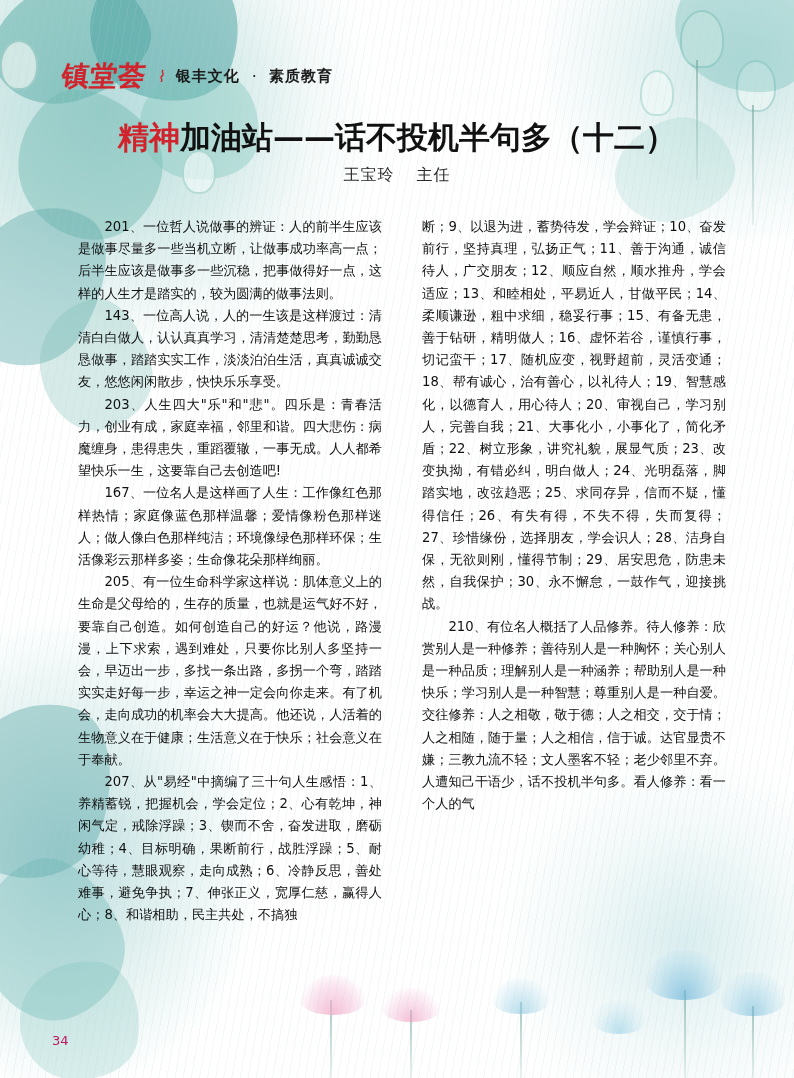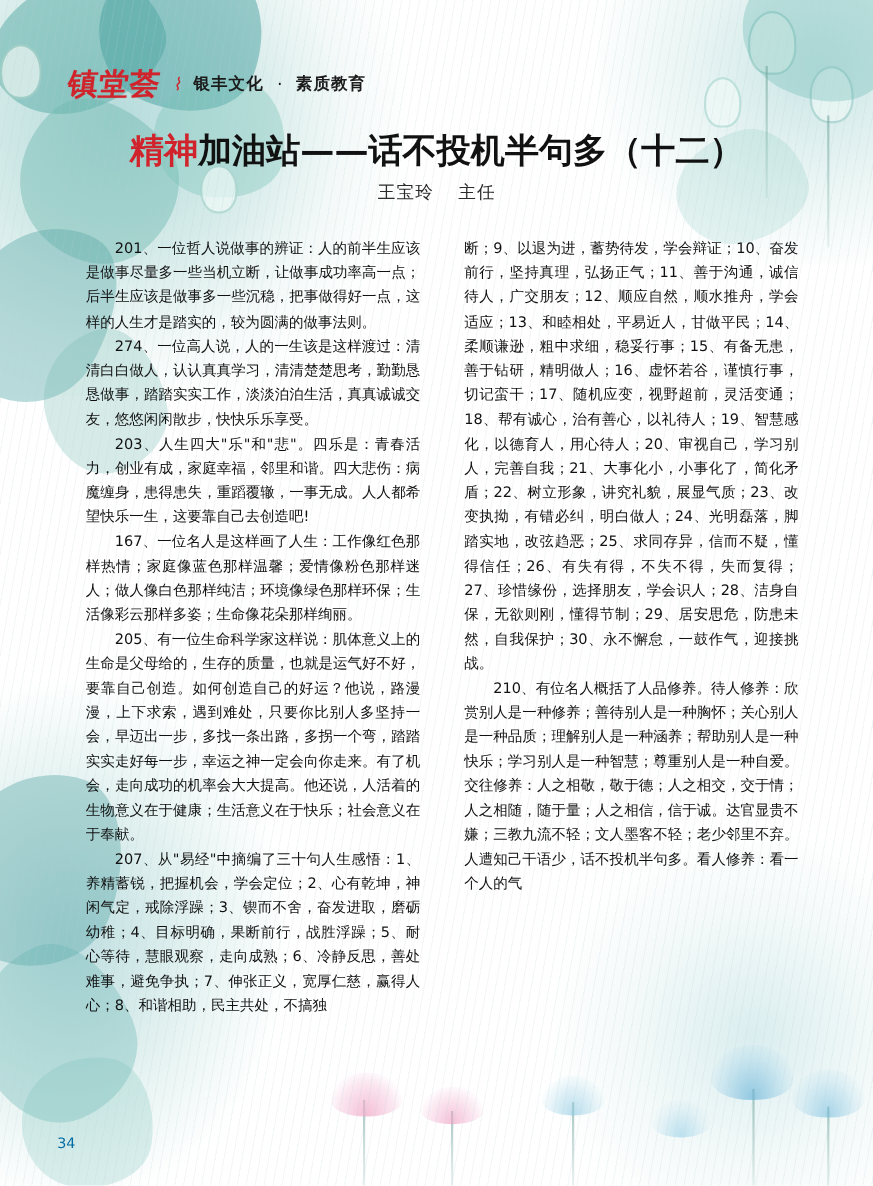--- a/index.html
+++ b/index.html
@@ -192,21 +192,21 @@
   .col p.indent {
     text-indent: 2em;
   }
 
   
   .page-num {
     position: absolute;
     left: 52px;
     bottom: 30px;
     font-size: 13px;
-    color: #0369a1;
+    color: #be185d;
     font-family: "DejaVu Sans", "Liberation Sans", sans-serif;
   }
 </style>
 </head>
 <body>
 
 <div class="page">
 
   <div class="bg-layer">
     <div class="tl-wash"></div>
@@ -268,21 +268,21 @@
     </div>
     <div class="byline">
       <span>王宝玲</span>
       <span class="role">主任</span>
     </div>
   </div>
 
   <div class="columns">
     <div class="col">
       <p class="indent">201、一位哲人说做事的辨证：人的前半生应该是做事尽量多一些当机立断，让做事成功率高一点；后半生应该是做事多一些沉稳，把事做得好一点，这样的人生才是踏实的，较为圆满的做事法则。</p>
-      <p class="indent">274、一位高人说，人的一生该是这样渡过：清清白白做人，认认真真学习，清清楚楚思考，勤勤恳恳做事，踏踏实实工作，淡淡泊泊生活，真真诚诚交友，悠悠闲闲散步，快快乐乐享受。</p>
+      <p class="indent">143、一位高人说，人的一生该是这样渡过：清清白白做人，认认真真学习，清清楚楚思考，勤勤恳恳做事，踏踏实实工作，淡淡泊泊生活，真真诚诚交友，悠悠闲闲散步，快快乐乐享受。</p>
       <p class="indent">203、人生四大"乐"和"悲"。四乐是：青春活力，创业有成，家庭幸福，邻里和谐。四大悲伤：病魔缠身，患得患失，重蹈覆辙，一事无成。人人都希望快乐一生，这要靠自己去创造吧!</p>
       <p class="indent">167、一位名人是这样画了人生：工作像红色那样热情；家庭像蓝色那样温馨；爱情像粉色那样迷人；做人像白色那样纯洁；环境像绿色那样环保；生活像彩云那样多姿；生命像花朵那样绚丽。</p>
       <p class="indent">205、有一位生命科学家这样说：肌体意义上的生命是父母给的，生存的质量，也就是运气好不好，要靠自己创造。如何创造自己的好运？他说，路漫漫，上下求索，遇到难处，只要你比别人多坚持一会，早迈出一步，多找一条出路，多拐一个弯，踏踏实实走好每一步，幸运之神一定会向你走来。有了机会，走向成功的机率会大大提高。他还说，人活着的生物意义在于健康；生活意义在于快乐；社会意义在于奉献。</p>
       <p class="indent">207、从"易经"中摘编了三十句人生感悟：1、养精蓄锐，把握机会，学会定位；2、心有乾坤，神闲气定，戒除浮躁；3、锲而不舍，奋发进取，磨砺幼稚；4、目标明确，果断前行，战胜浮躁；5、耐心等待，慧眼观察，走向成熟；6、冷静反思，善处难事，避免争执；7、伸张正义，宽厚仁慈，赢得人心；8、和谐相助，民主共处，不搞独</p>
     </div>
     <div class="col">
       <p>断；9、以退为进，蓄势待发，学会辩证；10、奋发前行，坚持真理，弘扬正气；11、善于沟通，诚信待人，广交朋友；12、顺应自然，顺水推舟，学会适应；13、和睦相处，平易近人，甘做平民；14、柔顺谦逊，粗中求细，稳妥行事；15、有备无患，善于钻研，精明做人；16、虚怀若谷，谨慎行事，切记蛮干；17、随机应变，视野超前，灵活变通；18、帮有诚心，治有善心，以礼待人；19、智慧感化，以德育人，用心待人；20、审视自己，学习别人，完善自我；21、大事化小，小事化了，简化矛盾；22、树立形象，讲究礼貌，展显气质；23、改变执拗，有错必纠，明白做人；24、光明磊落，脚踏实地，改弦趋恶；25、求同存异，信而不疑，懂得信任；26、有失有得，不失不得，失而复得；27、珍惜缘份，选择朋友，学会识人；28、洁身自保，无欲则刚，懂得节制；29、居安思危，防患未然，自我保护；30、永不懈怠，一鼓作气，迎接挑战。</p>
       <p class="indent">210、有位名人概括了人品修养。待人修养：欣赏别人是一种修养；善待别人是一种胸怀；关心别人是一种品质；理解别人是一种涵养；帮助别人是一种快乐；学习别人是一种智慧；尊重别人是一种自爱。交往修养：人之相敬，敬于德；人之相交，交于情；人之相随，随于量；人之相信，信于诚。达官显贵不嫌；三教九流不轻；文人墨客不轻；老少邻里不弃。人遭知己干语少，话不投机半句多。看人修养：看一个人的气</p>
     </div>
   </div>

